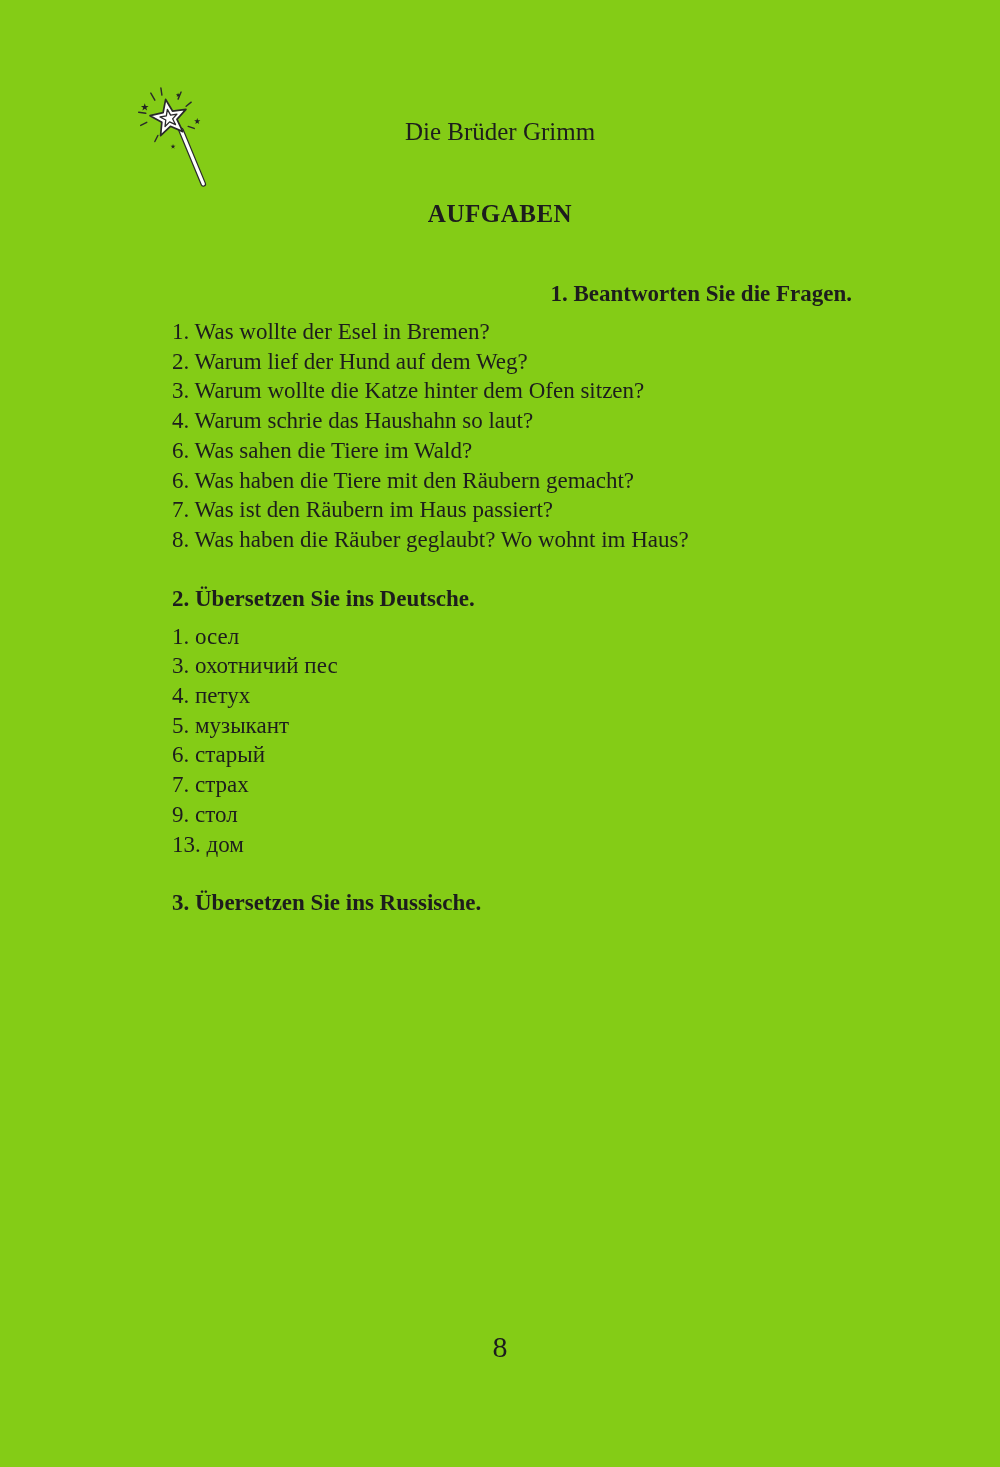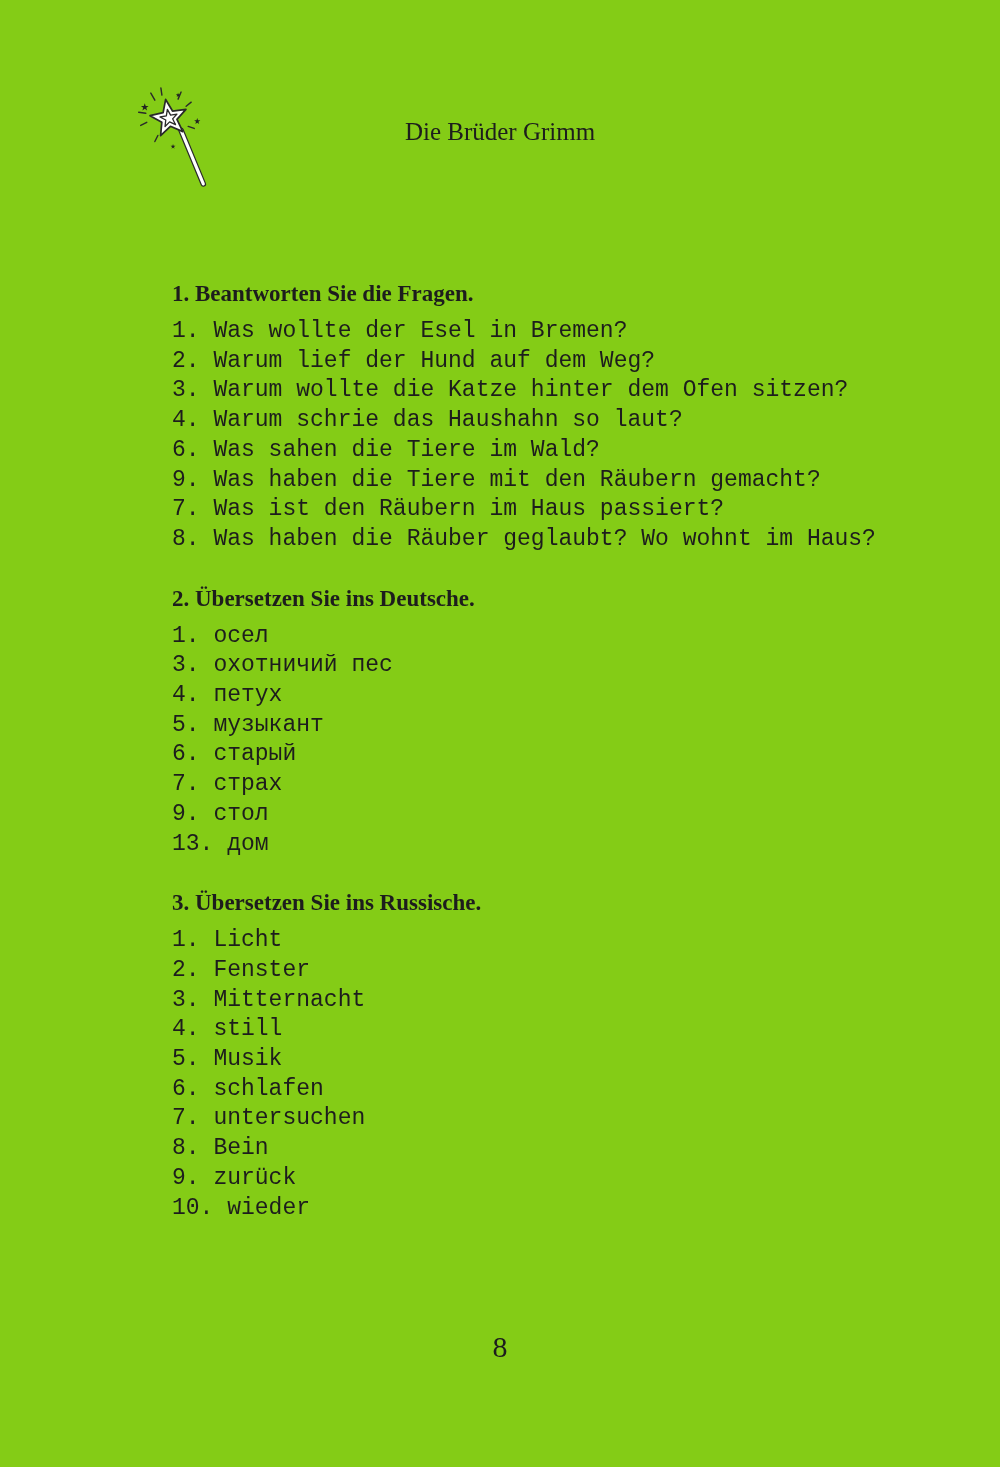--- a/index.html
+++ b/index.html
@@ -51,30 +51,30 @@
     width: 680px;
   }
   .content h2 {
     margin: 29px 0 8px 0;
     font-size: 23px;
     line-height: 30px;
     font-weight: 700;
   }
   .content h2:first-child {
     margin-top: 0;
+    text-align: right;
   }
   .list {
     margin: 0;
   }
   .item {
     font-size: 23px;
     line-height: 29.7px;
     font-weight: 400;
     white-space: nowrap;
-    font-family: Liberation Mono, monospace;
   }
   .page-number {
     position: absolute;
     top: 1330px;
     left: 0;
     width: 100%;
     text-align: center;
     font-size: 30px;
     line-height: 34px;
   }
@@ -110,58 +110,47 @@
     <g fill="#222222">
       <use href="#fstar" transform="translate(14 23) scale(4)"></use>
       <use href="#fstar" transform="translate(47 11) scale(2.3)"></use>
       <use href="#fstar" transform="translate(66 37) scale(3.2)"></use>
       <use href="#fstar" transform="translate(42 62) scale(2.5)"></use>
     </g>
   </svg>
 
   <div class="book-header">Die Brüder Grimm</div>
 
+  <div class="page-title">AUFGABEN</div>
 
   <div class="content">
 
     <h2>1. Beantworten Sie die Fragen.</h2>
     <div class="list">
       <div class="item">1. Was wollte der Esel in Bremen?</div>
       <div class="item">2. Warum lief der Hund auf dem Weg?</div>
       <div class="item">3. Warum wollte die Katze hinter dem Ofen sitzen?</div>
       <div class="item">4. Warum schrie das Haushahn so laut?</div>
       <div class="item">6. Was sahen die Tiere im Wald?</div>
-      <div class="item">9. Was haben die Tiere mit den Räubern gemacht?</div>
+      <div class="item">6. Was haben die Tiere mit den Räubern gemacht?</div>
       <div class="item">7. Was ist den Räubern im Haus passiert?</div>
       <div class="item">8. Was haben die Räuber geglaubt? Wo wohnt im Haus?</div>
     </div>
 
     <h2>2. Übersetzen Sie ins Deutsche.</h2>
     <div class="list">
       <div class="item">1. осел</div>
       <div class="item">3. охотничий пес</div>
       <div class="item">4. петух</div>
       <div class="item">5. музыкант</div>
       <div class="item">6. старый</div>
       <div class="item">7. страх</div>
       <div class="item">9. стол</div>
       <div class="item">13. дом</div>
     </div>
 
     <h2>3. Übersetzen Sie ins Russische.</h2>
-    <div class="list">
-      <div class="item">1. Licht</div>
-      <div class="item">2. Fenster</div>
-      <div class="item">3. Mitternacht</div>
-      <div class="item">4. still</div>
-      <div class="item">5. Musik</div>
-      <div class="item">6. schlafen</div>
-      <div class="item">7. untersuchen</div>
-      <div class="item">8. Bein</div>
-      <div class="item">9. zurück</div>
-      <div class="item">10. wieder</div>
-    </div>
 
   </div>
 
   <div class="page-number">8</div>
 
 </div>
 
 </body></html>

